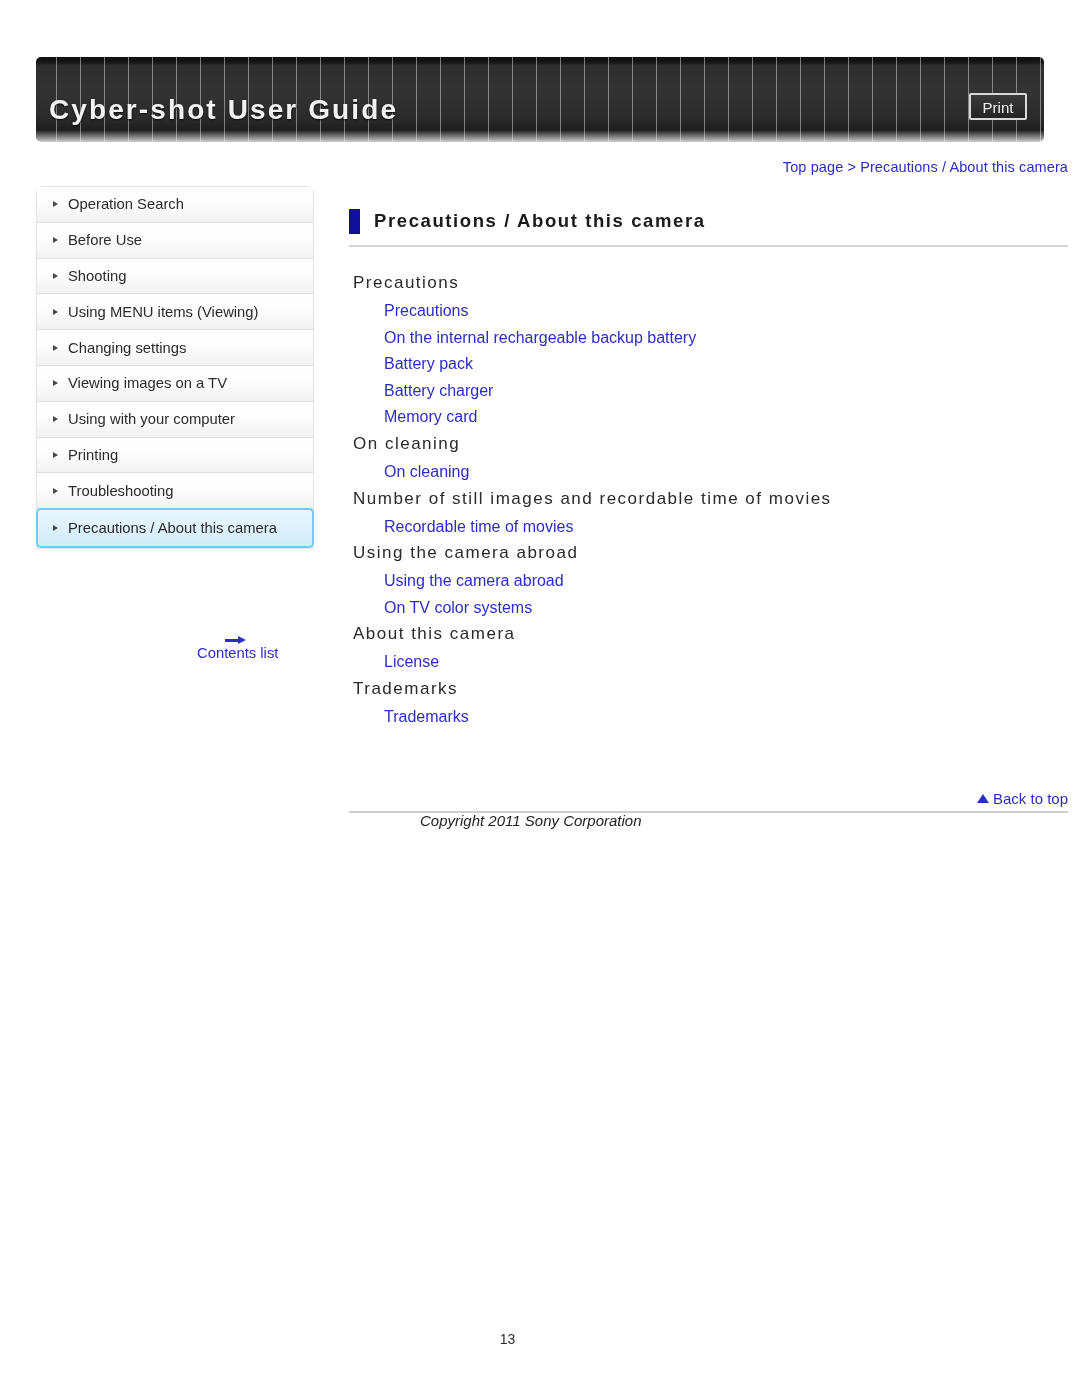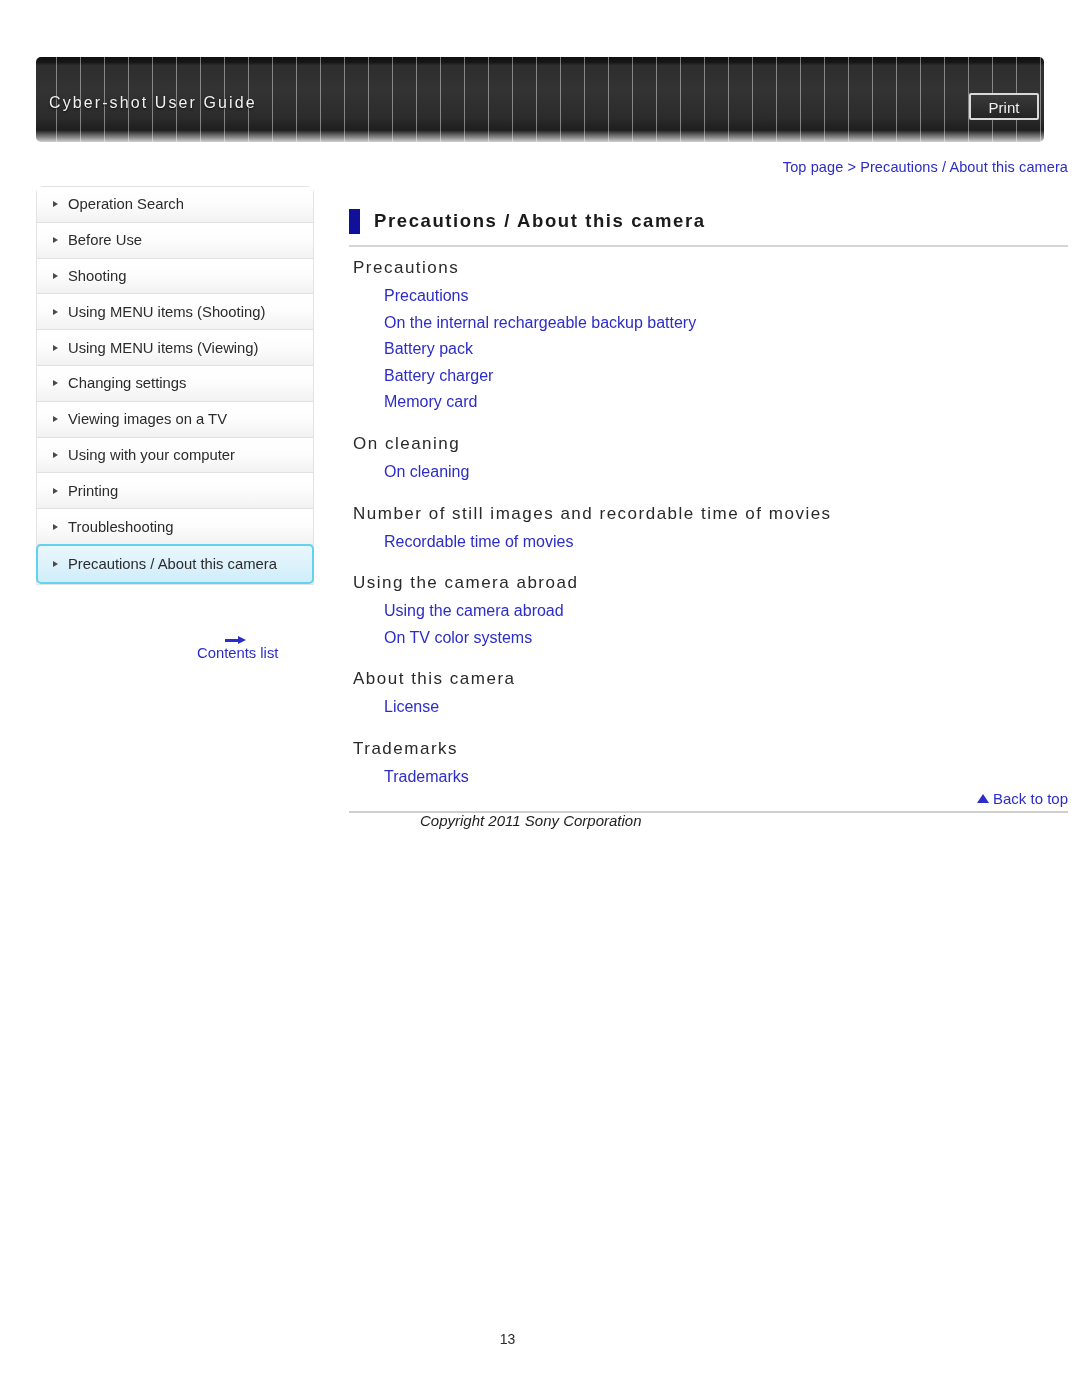--- a/index.html
+++ b/index.html
@@ -42,32 +42,32 @@
         #333333 40%,
         #2b2b2b 72%,
         #1e1e1e 86%,
         #8d8d8d 95%,
         #cfcfcf 100%);
   }
   .banner-title {
     position: absolute;
     left: 49px;
     top: 94px;
-    font-size: 16px;
-    font-weight: normal;
+    font-size: 28px;
+    font-weight: bold;
     letter-spacing: 2.1px;
     color: #f2f2f2;
     white-space: nowrap;
     text-shadow: 0 1px 2px rgba(0,0,0,0.8);
   }
   .print-button {
     position: absolute;
     left: 969px;
     top: 93px;
-    width: 70px;
+    width: 58px;
     height: 27px;
     border: 2px solid #d9d9d9;
     border-radius: 2px;
     background: linear-gradient(to bottom, #3a3a3a, #242424);
     color: #f0f0f0;
     font-size: 15px;
     line-height: 25px;
     text-align: center;
     box-sizing: border-box;
     cursor: pointer;
@@ -188,22 +188,22 @@
   .page-title {
     font-size: 18.5px;
     font-weight: bold;
     letter-spacing: 1.6px;
     color: #1a1a1a;
     margin-left: 14px;
     line-height: 26px;
     white-space: nowrap;
   }
 
-  .section { margin-top: 15px; }
-  .section:first-of-type { margin-top: 8px; }
+  .section { }
+  .section:first-of-type { margin-top: 23px; }
   .section-heading {
     font-size: 17px;
     letter-spacing: 1.5px;
     color: #2a2a2a;
     line-height: 25px;
     margin-left: 4px;
     white-space: nowrap;
   }
   .section-links {
     margin-top: 3px;
@@ -285,24 +285,20 @@
       <span class="tri"></span>
       <span class="label">Operation Search</span>
     </div>
     <div class="nav-item">
       <span class="tri"></span>
       <span class="label">Before Use</span>
     </div>
     <div class="nav-item">
       <span class="tri"></span>
       <span class="label">Shooting</span>
-    </div>
-    <div class="nav-item">
-      <span class="tri"></span>
-      <span class="label">Using MENU items (Shooting)</span>
     </div>
     <div class="nav-item">
       <span class="tri"></span>
       <span class="label">Using MENU items (Viewing)</span>
     </div>
     <div class="nav-item">
       <span class="tri"></span>
       <span class="label">Changing settings</span>
     </div>
     <div class="nav-item">

